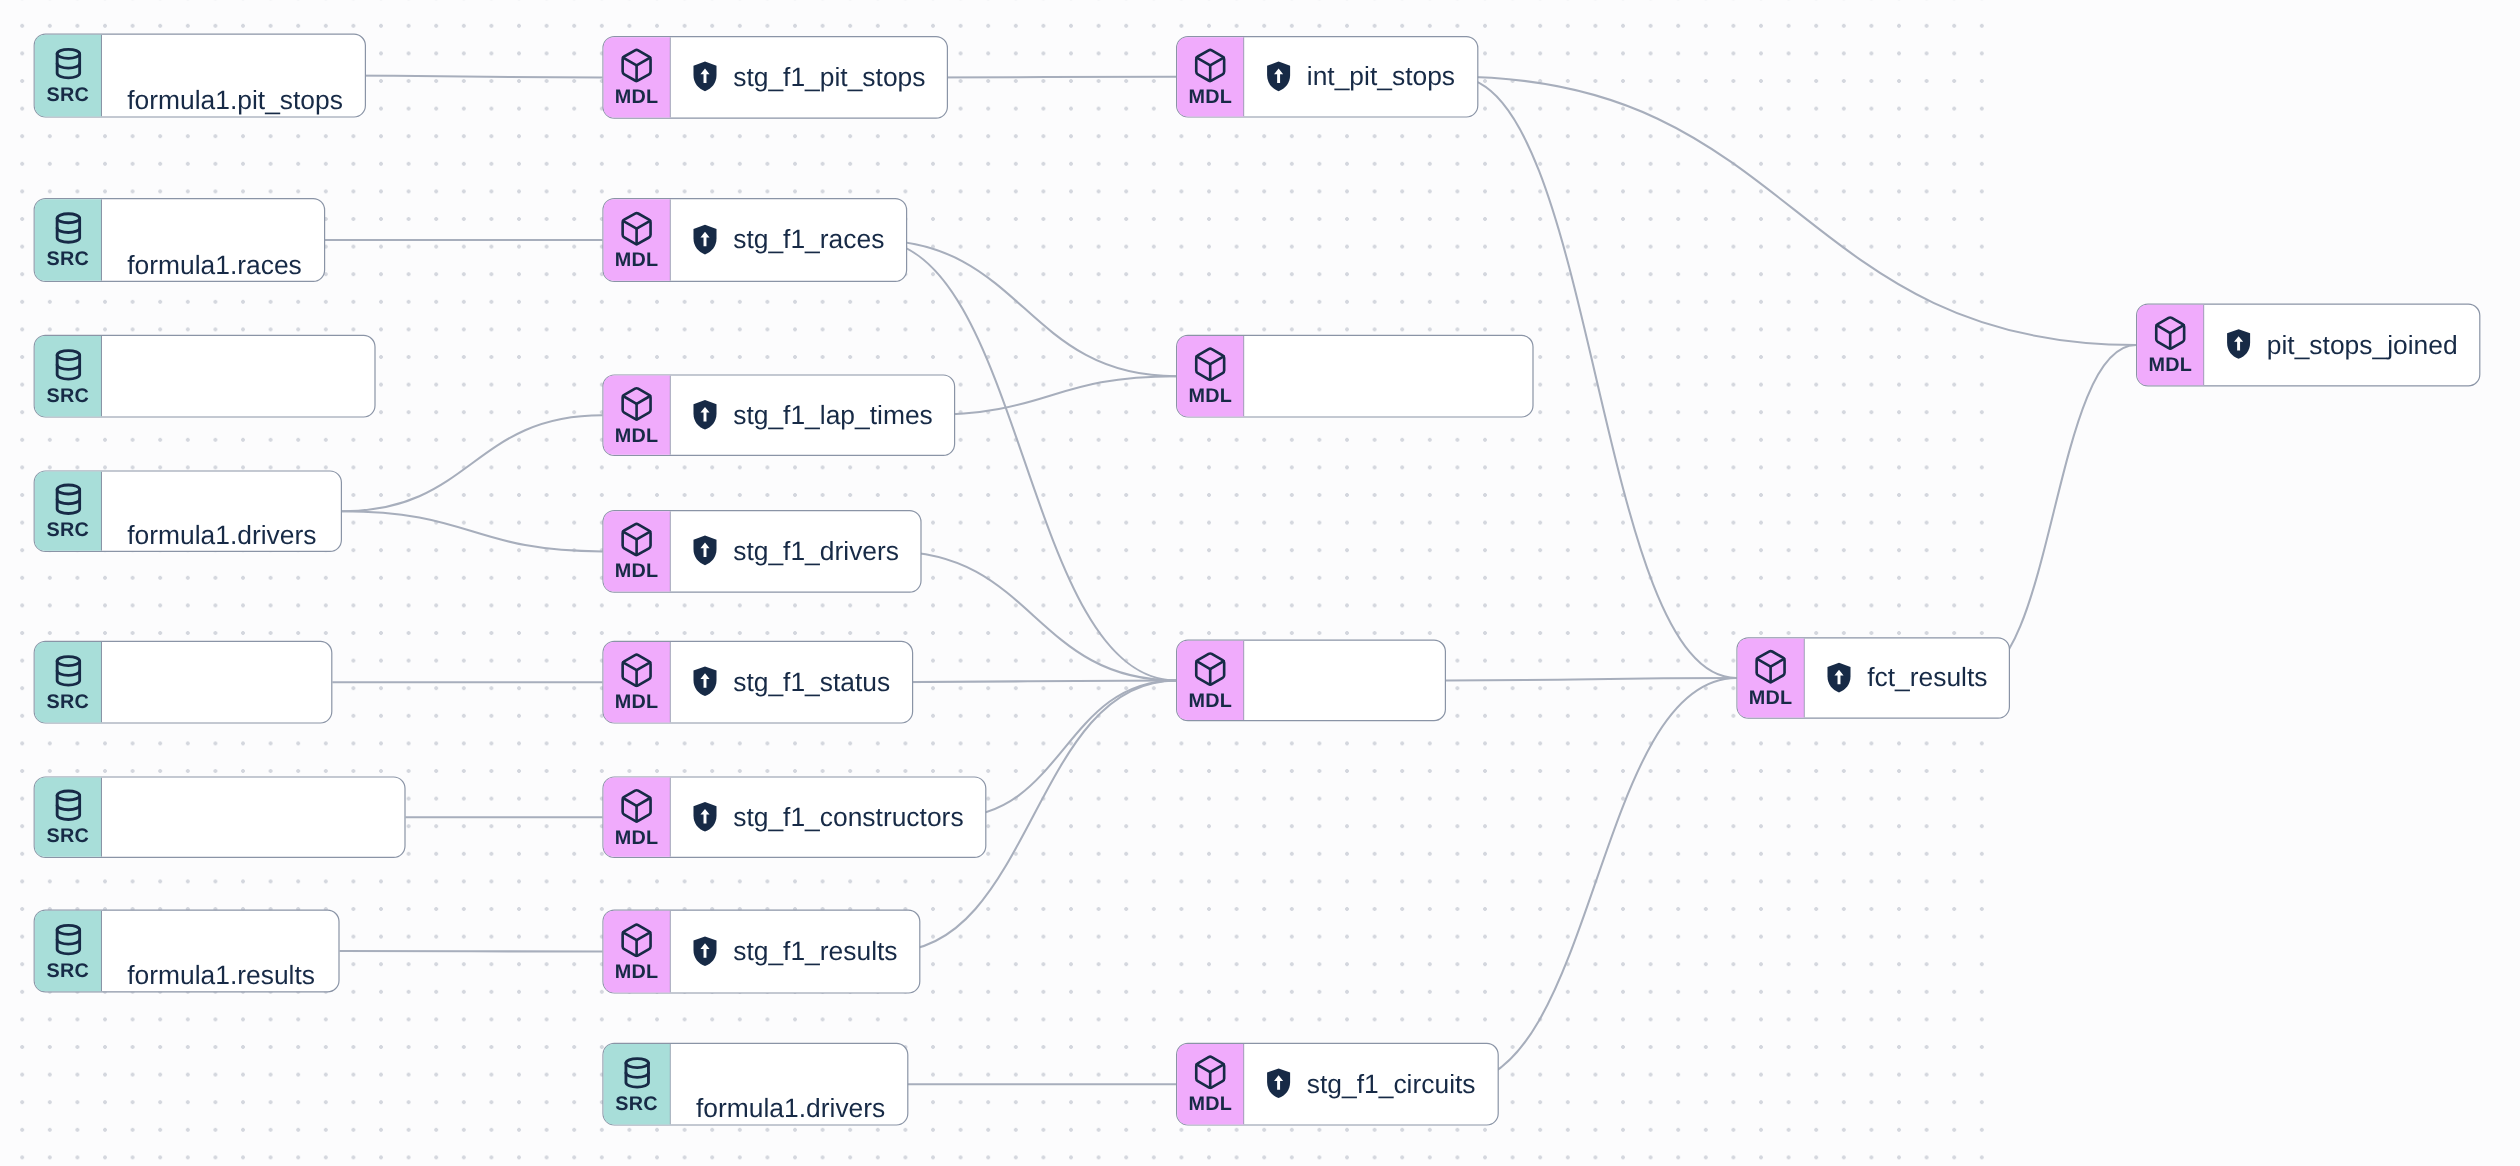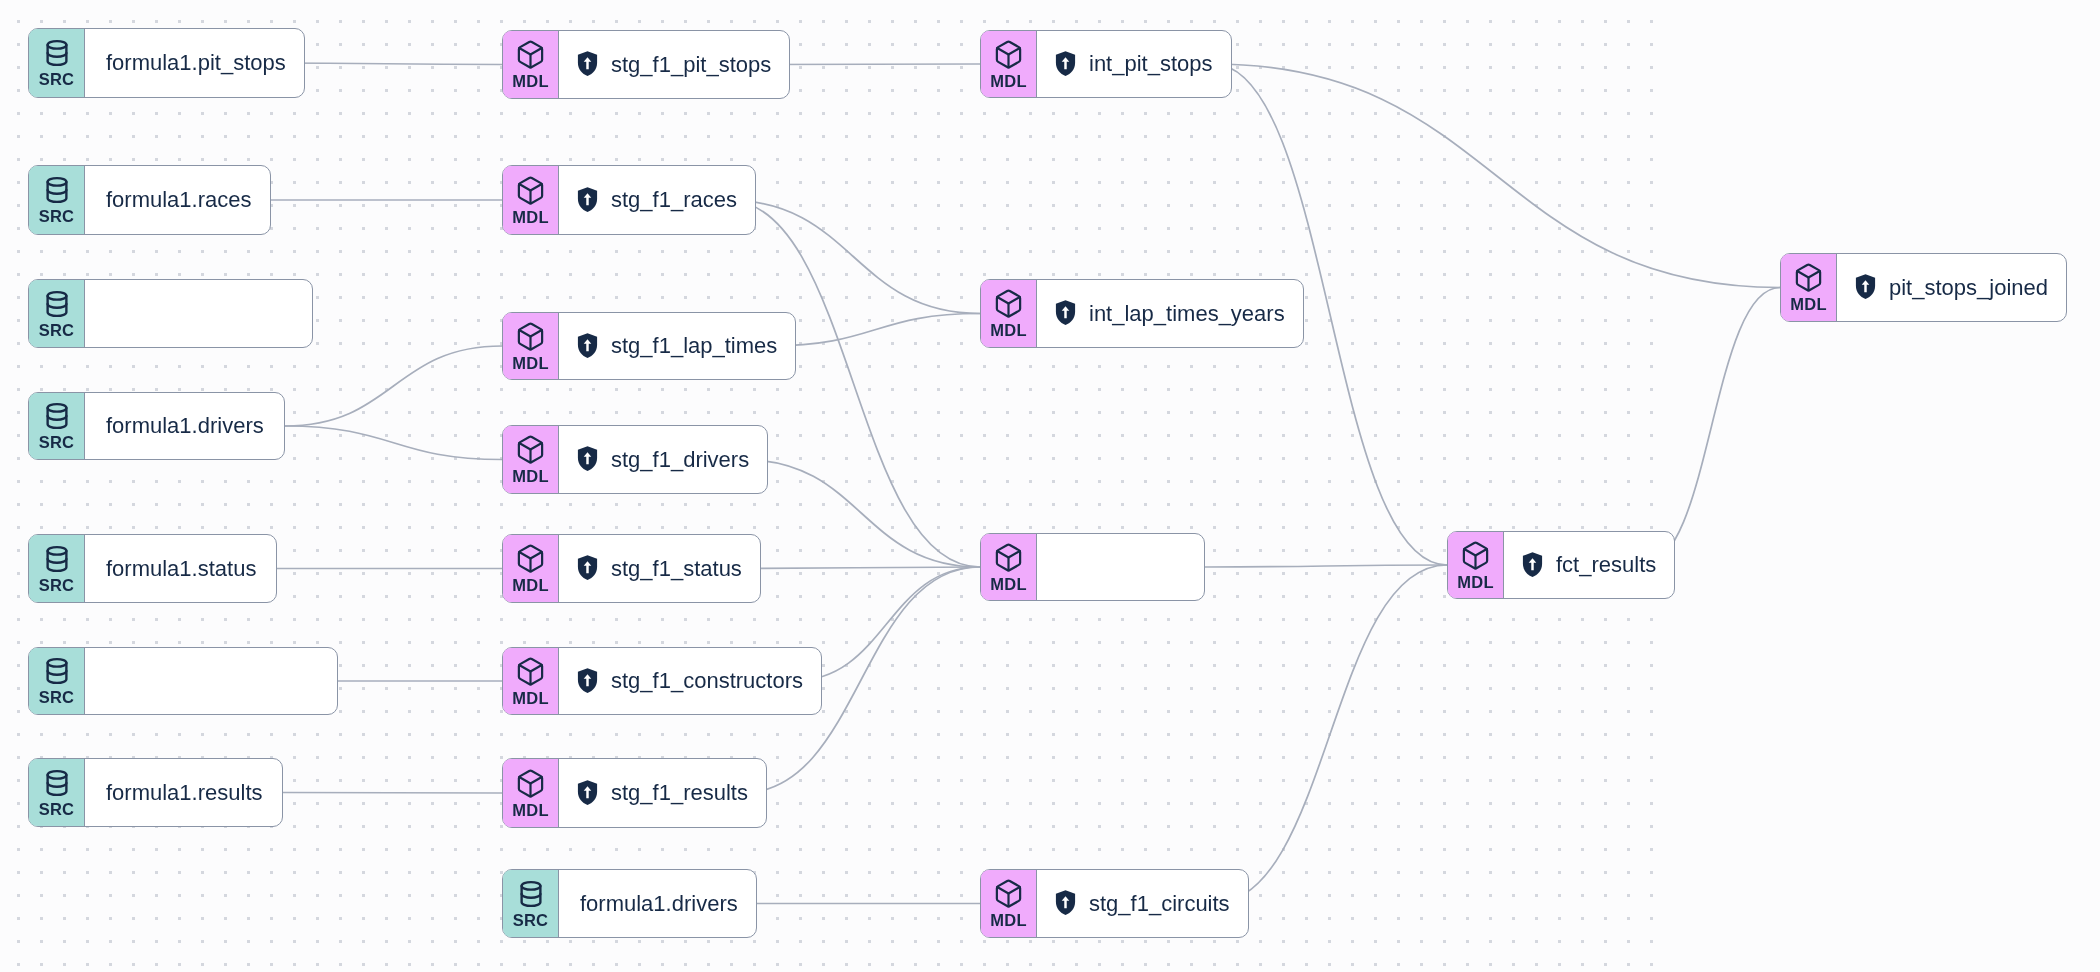--- a/index.html
+++ b/index.html
@@ -31,21 +31,21 @@
   .badge.mdl{background:#f0abfc;}
   .badge-label{
     font-size:16.5px;font-weight:600;color:#172a46;line-height:1;
     margin-top:3px;letter-spacing:.2px;
   }
   .badge svg{display:block;}
   .node-body{
     display:flex;align-items:center;gap:10px;
     padding:0 18px 0 15px;white-space:nowrap;
   }
-  .node.src .node-body{padding-left:21px;}
+  .node.src .node-body{padding-left:21px;align-items:flex-end;}
   .node-label{font-size:22px;color:#172a46;}
   .shield{flex:0 0 auto;display:flex;}
 </style>
 </head>
 <body>
 
 <div id="canvas">
   <svg id="edges">
       <path d="M 270 63 C 386 63, 386 64.5, 502 64.5"></path>
       <path d="M 268 200 C 385 200, 385 200, 502 200"></path>
@@ -138,24 +138,20 @@
       <span class="badge-icon db">
         <svg width="30" height="30" viewBox="0 0 24 24" stroke="#172a46" stroke-width="1.9" fill="none" stroke-linecap="round" stroke-linejoin="round">
           <ellipse cx="12" cy="5.5" rx="7.5" ry="3"></ellipse>
           <path d="M19.5 12c0 1.66-3.36 3-7.5 3s-7.5-1.34-7.5-3"></path>
           <path d="M4.5 5.5v13c0 1.66 3.36 3 7.5 3s7.5-1.34 7.5-3v-13"></path>
         </svg>
       </span>
 
       <span class="badge-label">SRC</span>
     </div>
-    <div class="node-body">
-
-      <span class="node-label">formula1.status</span>
-    </div>
   </div>
     <div class="node src" style="left: 28px; top: 647px; min-width: 310px; height: 68px;">
     <div class="badge src">
       <span class="badge-icon db">
         <svg width="30" height="30" viewBox="0 0 24 24" stroke="#172a46" stroke-width="1.9" fill="none" stroke-linecap="round" stroke-linejoin="round">
           <ellipse cx="12" cy="5.5" rx="7.5" ry="3"></ellipse>
           <path d="M19.5 12c0 1.66-3.36 3-7.5 3s-7.5-1.34-7.5-3"></path>
           <path d="M4.5 5.5v13c0 1.66 3.36 3 7.5 3s7.5-1.34 7.5-3v-13"></path>
         </svg>
       </span>
@@ -400,29 +396,20 @@
 
       <span class="badge-icon box">
         <svg width="31" height="31" viewBox="0 0 24 24" stroke="#172a46" stroke-width="1.7" fill="none" stroke-linecap="round" stroke-linejoin="round">
           <path d="M21 16V8a2 2 0 0 0-1-1.73l-7-4a2 2 0 0 0-2 0l-7 4A2 2 0 0 0 3 8v8a2 2 0 0 0 1 1.73l7 4a2 2 0 0 0 2 0l7-4A2 2 0 0 0 21 16z"></path>
           <polyline points="3.27 6.96 12 12.01 20.73 6.96"></polyline>
           <line x1="12" y1="22.08" x2="12" y2="12"></line>
         </svg>
       </span>
       <span class="badge-label">MDL</span>
     </div>
-    <div class="node-body">
-      <span class="shield">
-        <svg width="27" height="29" viewBox="0 0 24 26">
-          <path d="M12 1.2l8.6 3.1v7c0 6-3.6 10.3-8.6 12-5-1.7-8.6-6-8.6-12v-7z" fill="#172a46"></path>
-          <path d="M12 6.4l3.4 4.2h-2.3v6.6h-2.2v-6.6H8.6z" fill="#ffffff"></path>
-        </svg>
-      </span>
-      <span class="node-label">int_lap_times_years</span>
-    </div>
   </div>
     <div class="node mdl" style="left: 980px; top: 533px; min-width: 225px; height: 68px;">
     <div class="badge mdl">
 
       <span class="badge-icon box">
         <svg width="31" height="31" viewBox="0 0 24 24" stroke="#172a46" stroke-width="1.7" fill="none" stroke-linecap="round" stroke-linejoin="round">
           <path d="M21 16V8a2 2 0 0 0-1-1.73l-7-4a2 2 0 0 0-2 0l-7 4A2 2 0 0 0 3 8v8a2 2 0 0 0 1 1.73l7 4a2 2 0 0 0 2 0l7-4A2 2 0 0 0 21 16z"></path>
           <polyline points="3.27 6.96 12 12.01 20.73 6.96"></polyline>
           <line x1="12" y1="22.08" x2="12" y2="12"></line>
         </svg>

